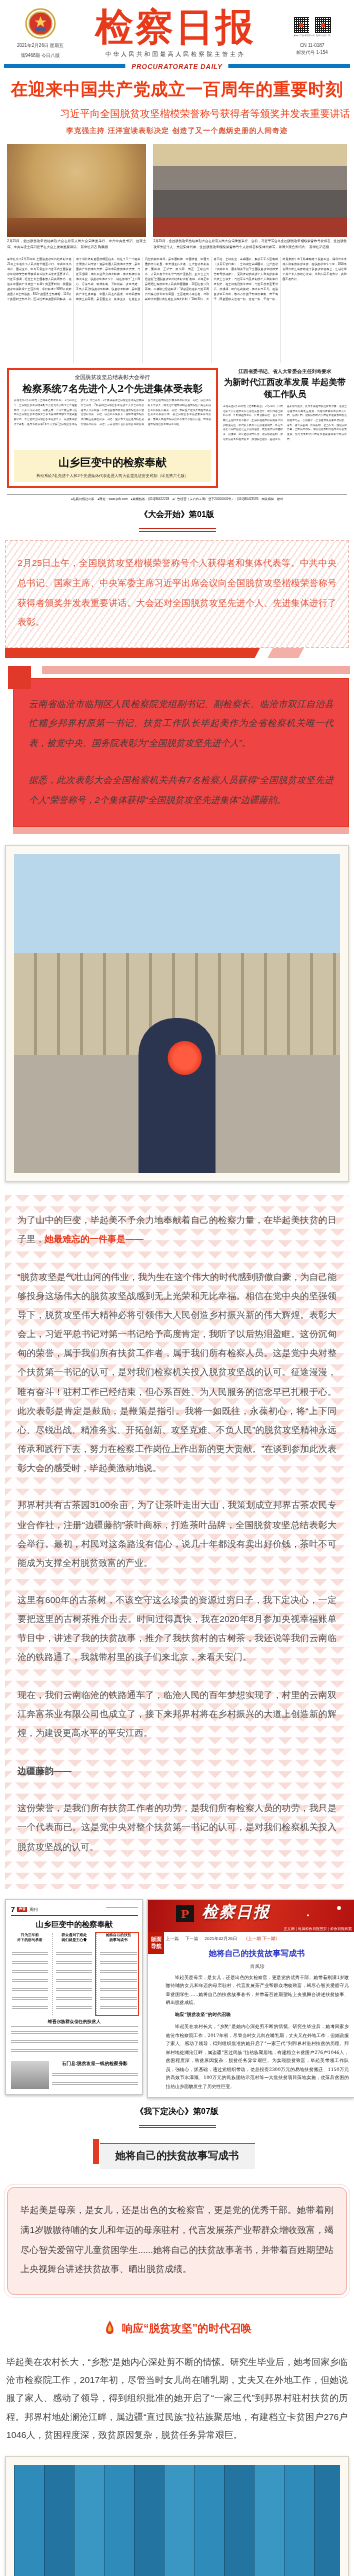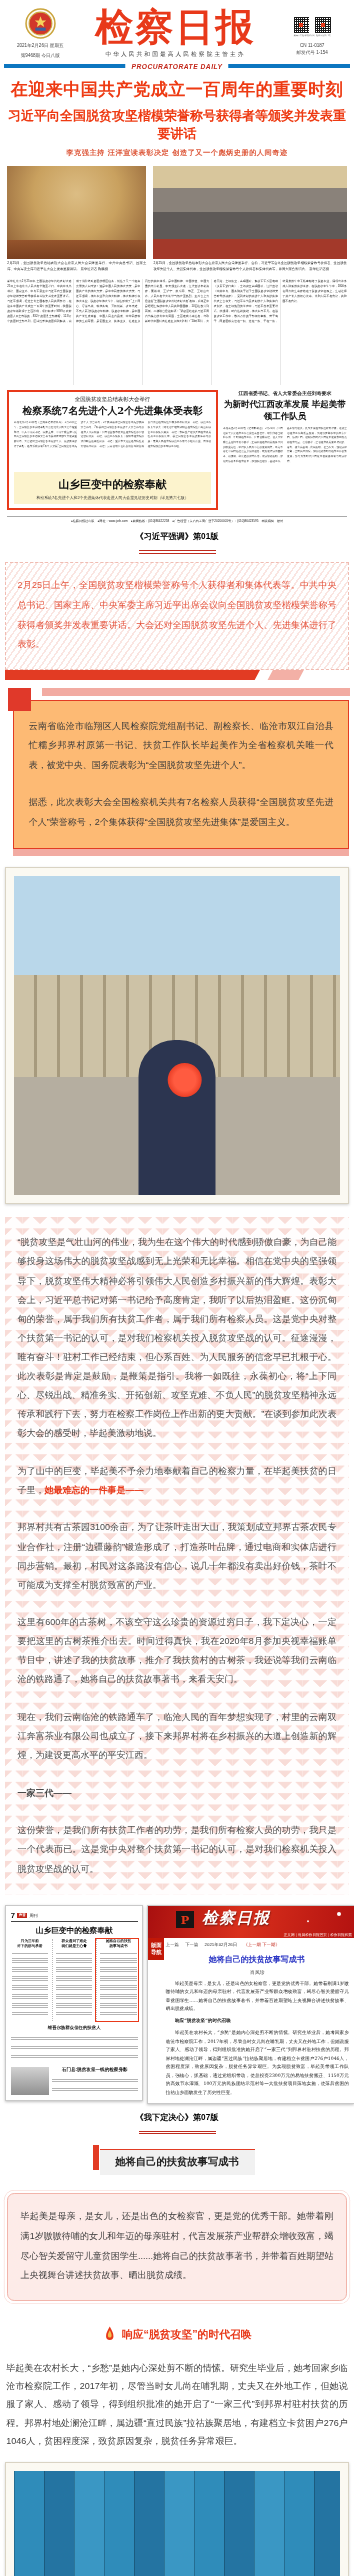--- a/index.html
+++ b/index.html
@@ -16,21 +16,21 @@
   .mast-right{width:61px;text-align:center;flex:0 0 auto;padding-top:9.3px;}
   .qrs{display:flex;gap:5.2px;justify-content:center;}
   .qrwrap{width:16.5px;}
   .qr{width:15.5px;height:15.5px;margin:0 auto;position:relative;background:repeating-linear-gradient(0deg,#1a1a1a 0 1px,transparent 1px 2.1px),repeating-linear-gradient(90deg,#1a1a1a 0 1px,#fff 1px 2.1px);}
   .qr::after{content:"";position:absolute;inset:5.7px;background:#e8391a;}
   .qr-cap{font-size:2.3px;color:#777;margin-top:1px;white-space:nowrap;transform:scale(.9);}
   .mast-codes{font-size:4.6px;color:#444;margin-top:4.6px;line-height:1.7;white-space:nowrap;}
   .blue-bar{position:relative;height:4.1px;background:#0c76c0;margin-top:5.2px;}
   .blue-label{position:absolute;left:50%;top:50%;transform:translate(-50%,-50%);background:#fff;padding:0 6.2px;font-size:6.7px;font-weight:bold;font-style:italic;color:#c22417;letter-spacing:0.5px;white-space:nowrap;}
   .hl1{margin:9.3px 1px 0;text-align:center;font-size:17px;font-weight:bold;color:#ee3a12;letter-spacing:0.5px;}
-  .hl2{margin:6.7px 0 0;text-align:center;font-size:13px;font-weight:bold;color:#ee3a12;}
+  .hl2{margin:6.7px 0 0;text-align:right;font-size:10px;font-weight:normal;color:#ee3a12;}
   .hl3{margin:4.6px 0 0;text-align:center;font-size:7.2px;color:#dd5638;font-family:"DejaVu Serif",serif;font-weight:bold;letter-spacing:0.5px;}
   .np-photos{display:flex;gap:7.2px;margin:7.7px 3.1px 0;}
   .np-photos figure{margin:0;}
   .ph-left{width:139px;flex:0 0 auto;}
   .ph-right{flex:1;}
   .ph-img1{height:93px;background:radial-gradient(circle at 50% 30%,#dcbd84 0%,#c9a15f 45%,#8a5a33 100%);position:relative;}
   .ph-img1::after{content:"";position:absolute;left:0;right:0;bottom:0;height:18.5px;background:linear-gradient(180deg,#95542c,#7a4020);}
   .ph-img2{height:93px;background:linear-gradient(180deg,#d8c69c 0 24%,#8a827a 24% 50%,#5f5a58 50% 78%,#a3392a 78% 100%);}
   .ph-cap{font-size:3.3px;line-height:1.75;color:#222;text-align:justify;margin-top:2.6px;}
   .np-cols{margin:6.2px 3.1px 0;column-count:5;column-gap:4.6px;column-rule:0.5px solid #e8e8e8;font-size:2.8px;line-height:1.8;text-align:justify;color:#222;height:106px;overflow:hidden;}
@@ -52,34 +52,34 @@
   .divider{width:77px;height:1.5px;border-top:1.5px solid #bf2a1d;border-bottom:1.5px solid #bf2a1d;margin:8.2px auto 0;}
   .hatch{margin:8.2px 5.2px 0;border:1px dashed #f0bcb2;background:repeating-linear-gradient(125deg,#ffffff 0 3.6px,#fae5e1 3.6px 5.2px);padding:13.4px 11.3px;}
   .hatch p{margin:0;font-size:9px;line-height:2.2;color:#e4513a;text-align:justify;}
   .ribbon{position:relative;height:10.8px;margin:0 5.2px;overflow:hidden;}
   .ribbon .r1{position:absolute;left:-6.2px;top:0;height:100%;width:76%;background:#e23b23;transform:skewX(-28deg);transform-origin:top left;}
   .ribbon .r2{position:absolute;left:77%;top:0;height:100%;width:9%;background:#f3b0a6;transform:skewX(-28deg);}
   .rb2-wrap{position:relative;margin:7.2px 4.1px 0;padding:8.2px 0 7.2px;}
   .rb2-pinktop{position:absolute;top:0;left:38px;right:0;height:8.8px;background:#f2aba2;}
   .rb2-sq{position:absolute;top:0;left:4.1px;width:23px;height:23px;background:#e0392a;z-index:2;}
   .rb2-pinkbot{position:absolute;bottom:0;left:9.3px;right:1px;height:7.2px;background:#f2aba2;}
-  .rb2{position:relative;z-index:1;margin:4.6px 1px 0 9.3px;border:1.5px solid #e23b23;background:#fdba74;padding:15.5px 14.4px;}
+  .rb2{position:relative;z-index:1;margin:4.6px 1px 0 9.3px;border:1.5px solid #e23b23;background:#ef4444;padding:15.5px 14.4px;font-style:italic;}
   .rb2 p{margin:0;font-size:9px;line-height:2.15;color:#3a3a3a;text-align:justify;}
   .rb2 p + p{margin-top:18.5px;}
   
   .photo-card{margin:11.3px 5.2px 0;background:#fbf9f2;border:0.5px solid #d9d3c3;box-shadow:0 1px 2.6px rgba(0,0,0,.18);padding:7.7px;}
   .img-biqimei{height:319px;position:relative;overflow:hidden;background:linear-gradient(180deg,#b9d7ea 0 31%,#cdc2a6 31% 63%,#b5aea0 63% 100%);}
   .img-biqimei::before{content:"";position:absolute;left:0;right:0;top:31%;height:32%;background:repeating-linear-gradient(90deg,transparent 0 19.6px,rgba(120,105,75,.45) 19.6px 23px);}
   .img-biqimei .fig{position:absolute;left:50%;bottom:0;transform:translateX(-50%);width:77px;height:155px;background:#2c3550;border-radius:36px 36px 0 0;}
   .img-biqimei .flower{position:absolute;left:50%;bottom:98px;transform:translateX(-9.3px);width:34px;height:34px;border-radius:50%;background:radial-gradient(circle,#ff5b40 0 45%,#d21d08 100%);}
   .img-doors{height:232px;background:repeating-linear-gradient(90deg,rgba(0,0,0,.22) 0 1.5px,transparent 1.5px 30px),repeating-linear-gradient(90deg,#2f8cba 0 30px,#2474a2 30px 60px,#3a97c4 60px 90px);}
   
   .chevron{margin:13.4px 5.2px 0;padding:16.5px 12.4px;background-color:#fffdfd;background-image:linear-gradient(135deg,#f8dcd7 25%,transparent 25%),linear-gradient(225deg,#f8dcd7 25%,transparent 25%);background-size:17.5px 11.3px;}
   .chevron p{margin:0 0 18.5px;font-size:9px;line-height:2.12;color:#4a4a4a;text-align:justify;}
-  .chevron p:last-child{margin-bottom:0;}
+  .chevron p:last-child{margin-bottom:16px;}
   .redbold{color:#e8391a;font-weight:bold;}
   
   .shots{display:flex;gap:4.1px;margin:10.3px 0 0 5.2px;align-items:flex-start;}
   .shot-paper{width:138px;flex:0 0 auto;background:#fff;border:0.5px solid #c9c9c9;box-shadow:0 1px 2.6px rgba(0,0,0,.25);padding:4.6px;box-sizing:border-box;}
   .sp-head{display:flex;align-items:center;gap:2.1px;border-bottom:1px solid #444;padding-bottom:1.5px;}
   .sp-no{font-size:7.7px;font-weight:bold;color:#111;}
   .sp-logo{background:#c22417;color:#fff;font-size:3.6px;padding:0.8px 1.5px;font-weight:bold;}
   .sp-week{font-size:4.1px;color:#222;}
   .sp-datefake{margin-left:auto;width:32px;height:5.2px;}
   .fake{background:repeating-linear-gradient(180deg,#b5b5b5 0 0.5px,transparent 0.5px 1.8px);}
@@ -193,56 +193,56 @@
     <div class="np-right2">
       <div class="nr-kicker">江西省委书记、省人大常委会主任刘奇要求</div>
       <div class="nr-head">为新时代江西改革发展 毕起美带领工作队员</div>
       <div class="nr-cols">本报南昌2月25日电（记者郭树合） 2月25日，江西省第十八次检察工作会议在南昌召开，研究部署当前和今后一个时期检察工作。江西省委书记、省人大常委会主任刘奇批示要求，正确把握检察机关服务大局的职责定位，坚持以人民为中心的发展思想，坚定不移走中国特色社会主义法治道路，聚焦发挥法治固根本、稳预期、利长远的保障作用，依法能动履职，深化司法改革和检察改革，加强队伍建设，基础工作、基本能力建设，扎实开展检察队伍教育整顿，推动全省检察工作高质量发展，为建设更高水平的平安江西、法治江西，描绘好新时代江西改革发展新画卷贡献检察力量。会议要求，全省检察机关要坚持稳进、落实、提升总基调，忠诚履职、担当作为，强化法律监督，全面从严治院，加快推动新时代检察工作创新发展，努力为新时代江西改革发展提供有力司法保障。</div>
     </div>
   </div>
 
   <div class="np-foot">●检察日报社出版　●网址：www.jcrb.com　●新闻热线：(010)86422258　●广告经营（京石西工商广登字20200001号）：(010)86423595　本版编辑　校对</div>
 </div>
 
-<div class="page-cap">《习近平强调》第01版</div>
+<div class="page-cap">《大会开始》第01版</div>
 
 <div class="divider"></div>
 
 <div class="hatch">
   <p>2月25日上午，全国脱贫攻坚楷模荣誉称号个人获得者和集体代表等。中共中央总书记、国家主席、中央军委主席习近平出席会议向全国脱贫攻坚楷模荣誉称号获得者颁奖并发表重要讲话。大会还对全国脱贫攻坚先进个人、先进集体进行了表彰。</p>
 </div>
 <div class="ribbon">
   <div class="r1"></div>
   <div class="r2"></div>
 </div>
 
 <div class="rb2-wrap">
   <div class="rb2-pinktop"></div>
   <div class="rb2-sq"></div>
   <div class="rb2-pinkbot"></div>
   <div class="rb2">
     <p>云南省临沧市临翔区人民检察院党组副书记、副检察长、临沧市双江自治县忙糯乡邦界村原第一书记、扶贫工作队长毕起美作为全省检察机关唯一代表，被党中央、国务院表彰为“全国脱贫攻坚先进个人”。</p>
-    <p>据悉，此次表彰大会全国检察机关共有7名检察人员获得“全国脱贫攻坚先进个人”荣誉称号，2个集体获得“全国脱贫攻坚先进集体”是爱国主义。</p>
+    <p>据悉，此次表彰大会全国检察机关共有7名检察人员获得“全国脱贫攻坚先进个人”荣誉称号，2个集体获得“全国脱贫攻坚先进集体”边疆藤韵。</p>
   </div>
 </div>
 
 <div class="photo-card">
   <div class="img-biqimei">
     <div class="fig"></div>
     <div class="flower"></div>
   </div>
 </div>
 
 <div class="chevron">
+  <p><span>为了山中的巨变，毕起美不予余力地奉献着自己的检察力量，在毕起美扶贫的日子里，</span><span class="redbold">她最难忘的一件事是——</span></p>
   <p>“脱贫攻坚是气壮山河的伟业，我为生在这个伟大的时代感到骄傲自豪，为自己能够投身这场伟大的脱贫攻坚战感到无上光荣和无比幸福。相信在党中央的坚强领导下，脱贫攻坚伟大精神必将引领伟大人民创造乡村振兴新的伟大辉煌。表彰大会上，习近平总书记对第一书记给予高度肯定，我听了以后热泪盈眶。这份沉甸甸的荣誉，属于我们所有扶贫工作者，属于我们所有检察人员。这是党中央对整个扶贫第一书记的认可，是对我们检察机关投入脱贫攻坚战的认可。征途漫漫，唯有奋斗！驻村工作已经结束，但心系百姓、为人民服务的信念早已扎根于心。此次表彰是肯定是鼓励，是鞭策是指引。我将一如既往，永葆初心，将“上下同心、尽锐出战、精准务实、开拓创新、攻坚克难、不负人民”的脱贫攻坚精神永远传承和践行下去，努力在检察工作岗位上作出新的更大贡献。”在谈到参加此次表彰大会的感受时，毕起美激动地说。</p>
-  <p><span>为了山中的巨变，毕起美不予余力地奉献着自己的检察力量，在毕起美扶贫的日子里，</span><span class="redbold">她最难忘的一件事是——</span></p>
-  <p>邦界村共有古茶园3100余亩，为了让茶叶走出大山，我策划成立邦界古茶农民专业合作社，注册“边疆藤韵”锻造形成了，打造茶叶品牌，通过电商和实体店进行同步营销。最初，村民对这条路没有信心，说几十年都没有卖出好价钱，茶叶不可能成为支撑全村脱贫致富的产业。</p>
-  <p>这里有600年的古茶树，不该空守这么珍贵的资源过穷日子，我下定决心，一定要把这里的古树茶推介出去。时间过得真快，我在2020年8月参加央视幸福账单节目中，讲述了我的扶贫故事，推介了我扶贫村的古树茶，我还说等我们云南临沧的铁路通了，她将自己的扶贫故事著书，来看天安门。</p>
+  <p>邦界村共有古茶园3100余亩，为了让茶叶走出大山，我策划成立邦界古茶农民专业合作社，注册“边疆藤韵”茶叶商标，打造茶叶品牌，全国脱贫攻坚总结表彰大会举行。最初，村民对这条路没有信心，说几十年都没有卖出好价钱，茶叶不可能成为支撑全村脱贫致富的产业。</p>
+  <p>这里有600年的古茶树，不该空守这么珍贵的资源过穷日子，我下定决心，一定要把这里的古树茶推介出去。时间过得真快，我在2020年8月参加央视幸福账单节目中，讲述了我的扶贫故事，推介了我扶贫村的古树茶，我还说等我们云南临沧的铁路通了，我就带村里的孩子们来北京，来看天安门。</p>
   <p>现在，我们云南临沧的铁路通车了，临沧人民的百年梦想实现了，村里的云南双江奔富茶业有限公司也成立了，接下来邦界村将在乡村振兴的大道上创造新的辉煌，为建设更高水平的平安江西。</p>
-  <p class="redbold">一家三代——</p>
+  <p class="redbold">边疆藤韵——</p>
   <p>这份荣誉，是我们所有扶贫工作者的功劳，是我们所有检察人员的功劳，我只是一个代表而已。这是党中央对整个扶贫第一书记的认可，是对我们检察机关投入脱贫攻坚战的认可。</p>
 </div>
 
 <div class="shots">
   <div class="shot-paper">
     <div class="sp-head">
       <span class="sp-no">7</span>
       <span class="sp-logo">声音</span>
       <span class="sp-week">周刊</span>
       <span class="sp-datefake fake"></span>

